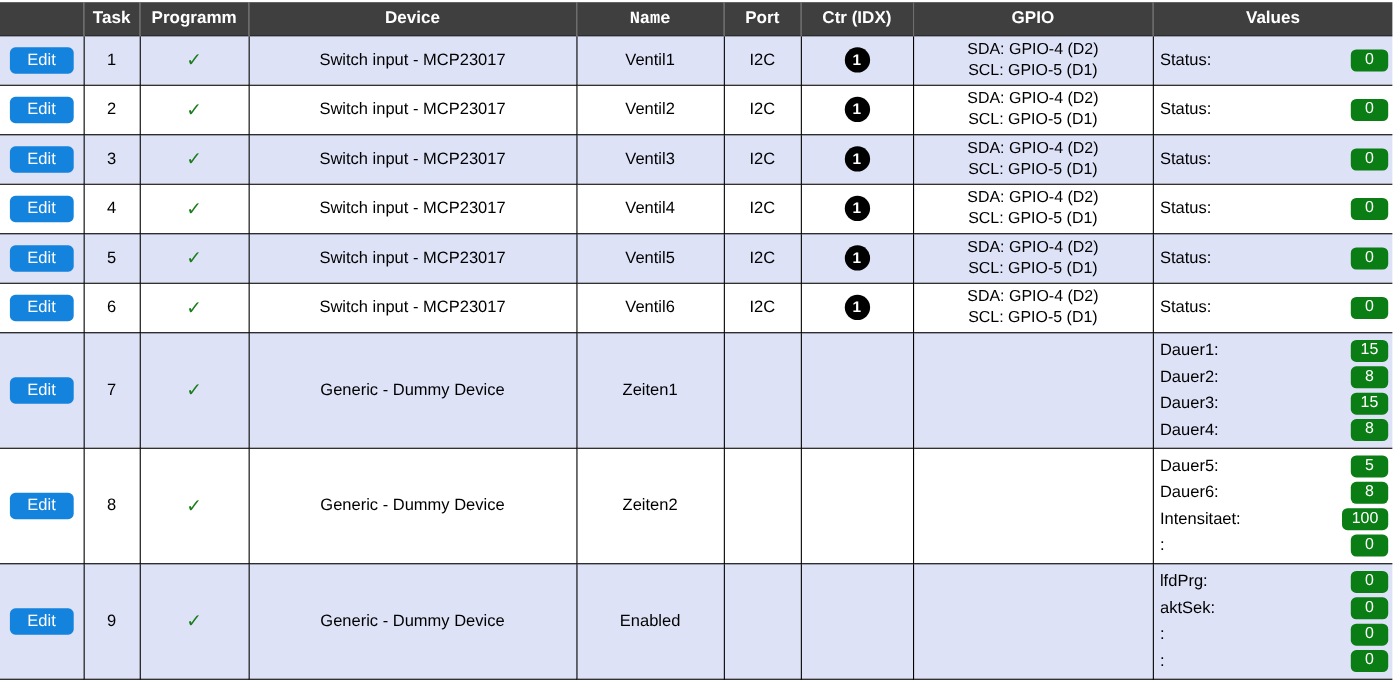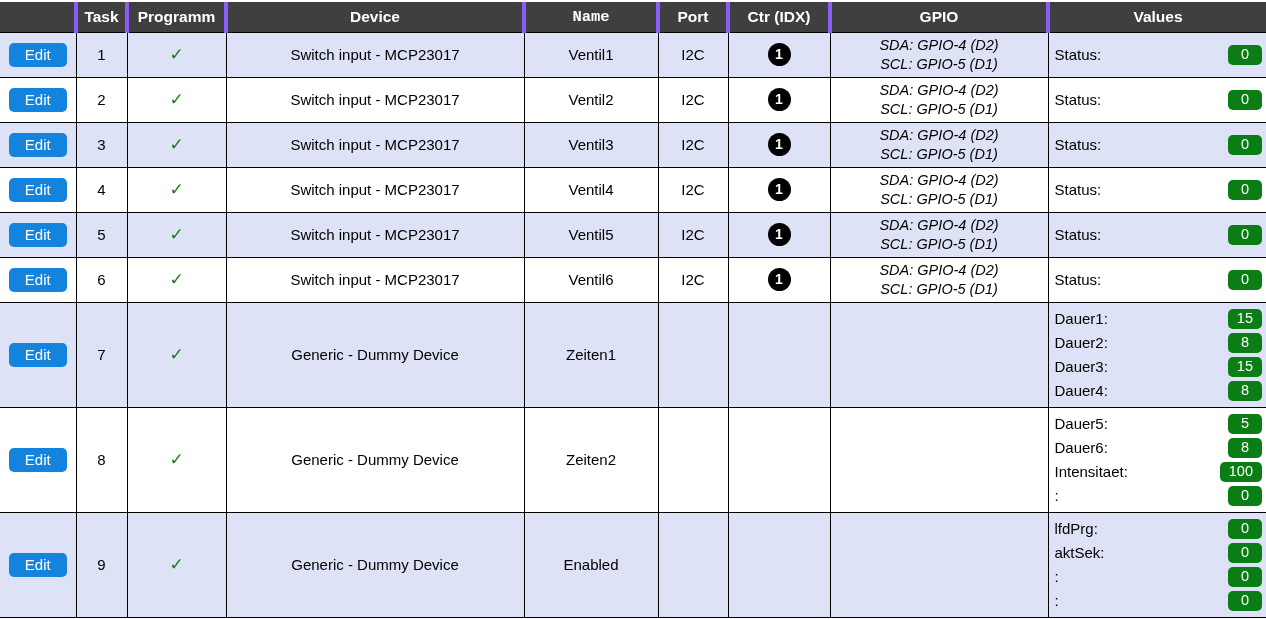--- a/index.html
+++ b/index.html
@@ -25,21 +25,21 @@
   }
 
   table.devices thead th {
     background: #3f3f3f;
     color: #ffffff;
     font-weight: bold;
     font-size: 15.5px;
     height: 30px;
     padding: 0;
     text-align: center;
-    border-left: 4px solid #8b5cf6;
+    border-left: 1px solid #8b5cf6;
     border-right: 1px solid #6e6e6e;
     vertical-align: middle;
   }
   table.devices thead th.col-edit { border-left: none; }
   table.devices thead th.col-values { border-right: none; margin-left: 16px; }
 
   table.devices td {
     border: 1px solid #000000;
     padding: 0;
     vertical-align: middle;
@@ -85,21 +85,21 @@
     height: 23px;
     border-radius: 50%;
     background: #000000;
     color: #ffffff;
     font-size: 14px;
     font-weight: bold;
     line-height: 23px;
     text-align: center;
   }
 
-  .gpio-lines { line-height: 19px; font-size: 14.5px; padding: 3px 16px; font-style: italic; }
+  .gpio-lines { line-height: 19px; font-size: 14.5px; padding: 3px 16px; }
 
   td.cell-values { text-align: left; vertical-align: top; padding: 0; }
   .values-wrap { padding: 4px 4px 4px 6px; }
   .val-row {
     display: flex;
     align-items: center;
     justify-content: space-between;
     height: 24px;
     gap: 6px;
   }

